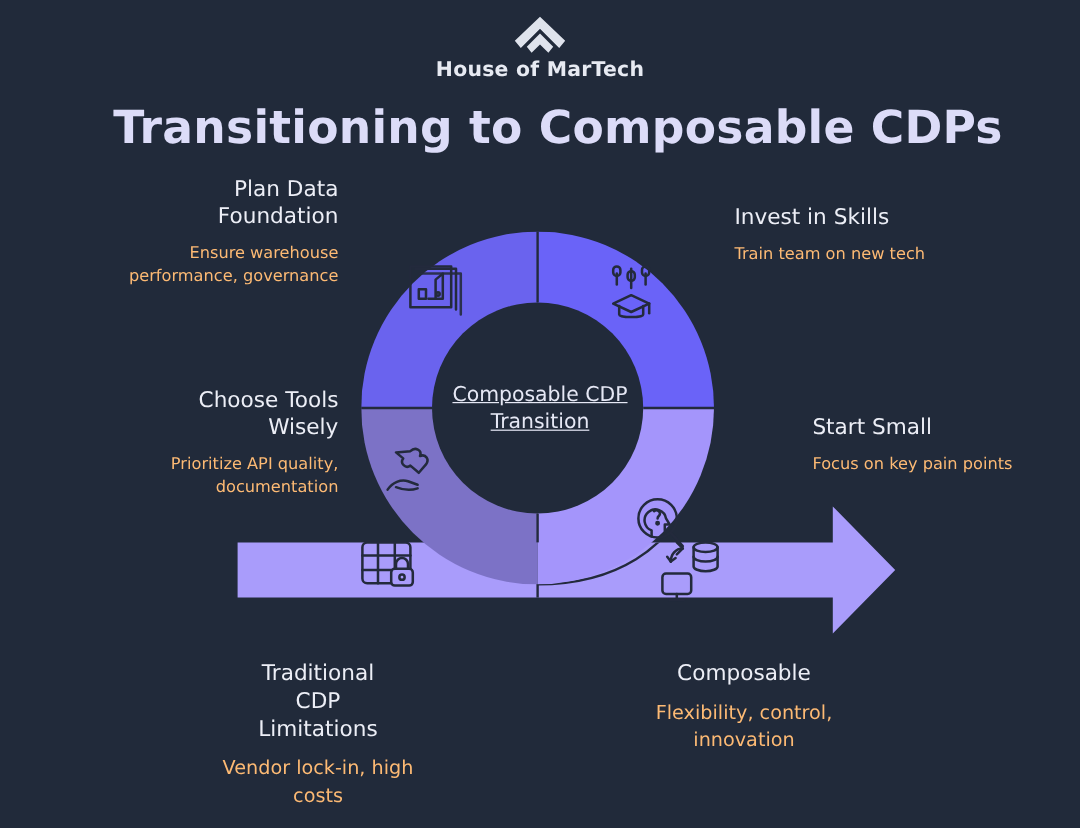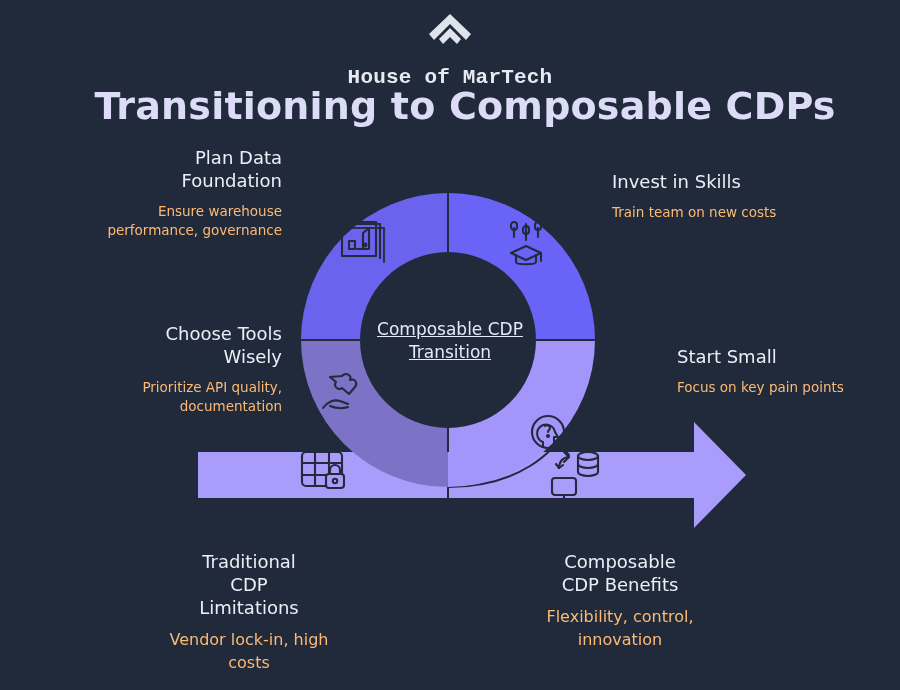--- a/index.html
+++ b/index.html
@@ -8,22 +8,22 @@
     background:#212a3a;
     font-family:"DejaVu Sans", sans-serif;
     position:relative;
   }
   .canvas{position:absolute;inset:0;}
 
   
   .brand{position:absolute;left:0;top:12px;width:900px;text-align:center;}
   .brand-logo{display:block;margin:0 auto;}
   .brand-name{
-    display:block;margin-top:20px;
-    font-size:21px;font-weight:700;color:#e7eaf2;letter-spacing:.2px;font-family:Liberation Mono, monospace;
+    display:block;margin-top:2px;
+    font-size:17px;font-weight:700;color:#e7eaf2;letter-spacing:.2px;
   }
 
   
   .title{
     position:absolute;left:0;top:84px;width:900px;text-align:center;
     font-size:38px;font-weight:700;color:#dcdcf8;letter-spacing:.2px;
     font-family:"DejaVu Sans", sans-serif;
     padding-left:15px;
   }
 
@@ -48,21 +48,21 @@
     margin-top:10px;font-size:13.5px;color:#fdba74;line-height:1.42;
   }
   .lbl.right{text-align:left;}
   .lbl.left{text-align:right;}
   .lbl.center{text-align:center;}
 
   #label-plan       {left:92px;  top:146px; width:190px;}
   #label-invest     {left:612px; top:170px; width:200px;}
   #label-choose     {left:92px;  top:322px; width:190px;}
   #label-start      {left:646px; top:345px; width:200px;margin-left:31px;}
-  #label-traditional{left:149px; top:550px; width:200px;}
+  #label-traditional{left:165px; top:550px; width:200px;}
   #label-benefits   {left:520px; top:550px; width:200px;}
   #label-traditional .h, #label-benefits .h{font-size:18px;}
   #label-traditional .p, #label-benefits .p{font-size:16px;}
 </style>
 </head>
 <body>
 
 <div class="canvas">
 
   <div class="brand">
@@ -190,21 +190,21 @@
       <div>Plan Data</div>
       <div>Foundation</div>
     </div>
     <div class="p">Ensure warehouse performance, governance</div>
   </div>
 
   <div class="lbl right" id="label-invest">
     <div class="h">
       <div>Invest in Skills</div>
     </div>
-    <div class="p">Train team on new costs</div>
+    <div class="p">Train team on new tech</div>
   </div>
 
   <div class="lbl left" id="label-choose">
     <div class="h">
       <div>Choose Tools</div>
       <div>Wisely</div>
     </div>
     <div class="p">Prioritize API quality, documentation</div>
   </div>
 
@@ -220,18 +220,17 @@
       <div>Traditional</div>
       <div>CDP</div>
       <div>Limitations</div>
     </div>
     <div class="p">Vendor lock-in, high costs</div>
   </div>
 
   <div class="lbl center" id="label-benefits">
     <div class="h">
       <div>Composable</div>
-      <div>CDP Benefits</div>
     </div>
     <div class="p">Flexibility, control, innovation</div>
   </div>
 
 </div>
 
 </body></html>

